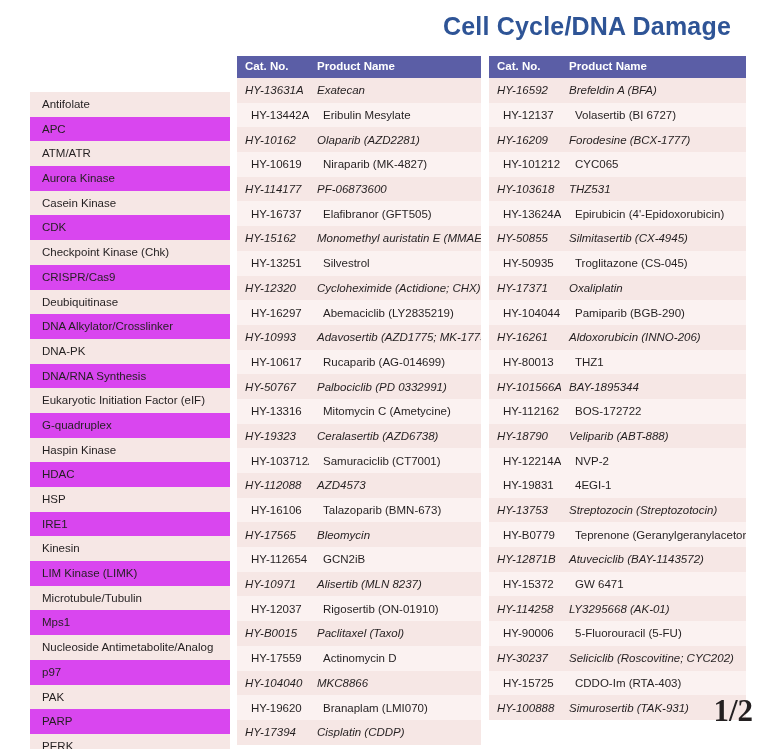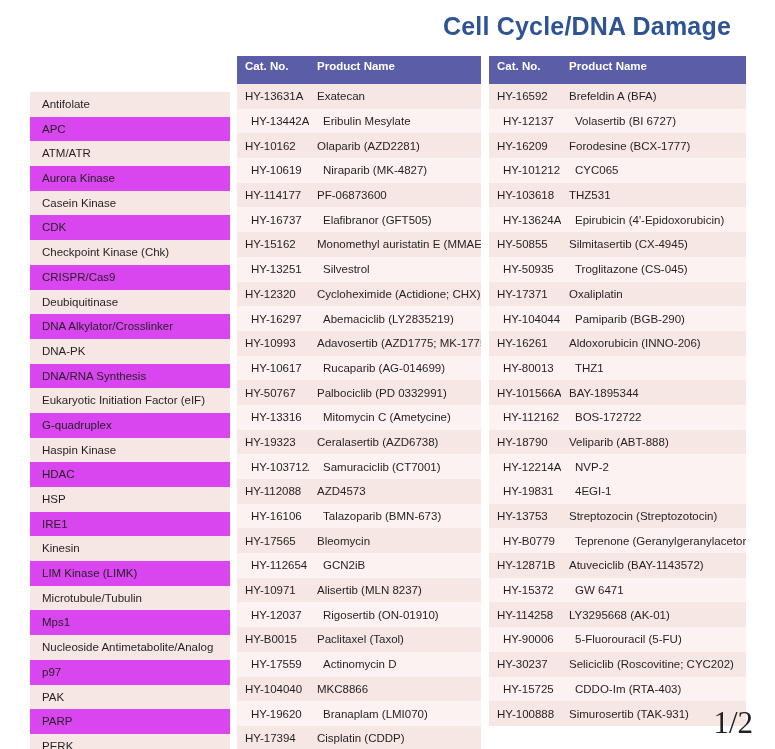--- a/index.html
+++ b/index.html
@@ -59,49 +59,51 @@
     border-collapse: collapse;
     width: 100%;
     table-layout: fixed;
   }
   table.cat thead th {
     background: #5b5ea6;
     color: #ffffff;
     font-size: 11.5px;
     font-weight: bold;
     text-align: left;
-    padding: 4px 0 12px 8px;
+    padding: 4px 0 6px 8px;
     height: 19px;
     box-sizing: border-box;
   }
   table.cat tbody td {
     font-size: 11.5px;
     color: #231f20;
     padding: 0 0 0 8px;
     height: 24.7px;
     box-sizing: border-box;
     overflow: hidden;
     white-space: nowrap;
   }
   table.cat tbody tr.even td {
     background: #f6e7e5;
+    font-style: italic;
   }
   table.cat tbody tr.odd td {
     background: #fbf2f1;
     padding-left: 14px;
   }
   .t1 col.c1 { width: 72px; }
   .t2 col.c1 { width: 72px; }
   .pagenum {
     position: absolute;
     right: 22px;
-    bottom: 8px;
+    bottom: 20px;
     font-size: 31px;
     color: #231f20;
     font-family: "Liberation Serif", serif;
+    font-weight: bold;
   }
 </style>
 </head>
 <body>
 
 <div id="page">
 
   <div class="title">Cell Cycle/DNA Damage</div>
 
   <div class="sidebar">

